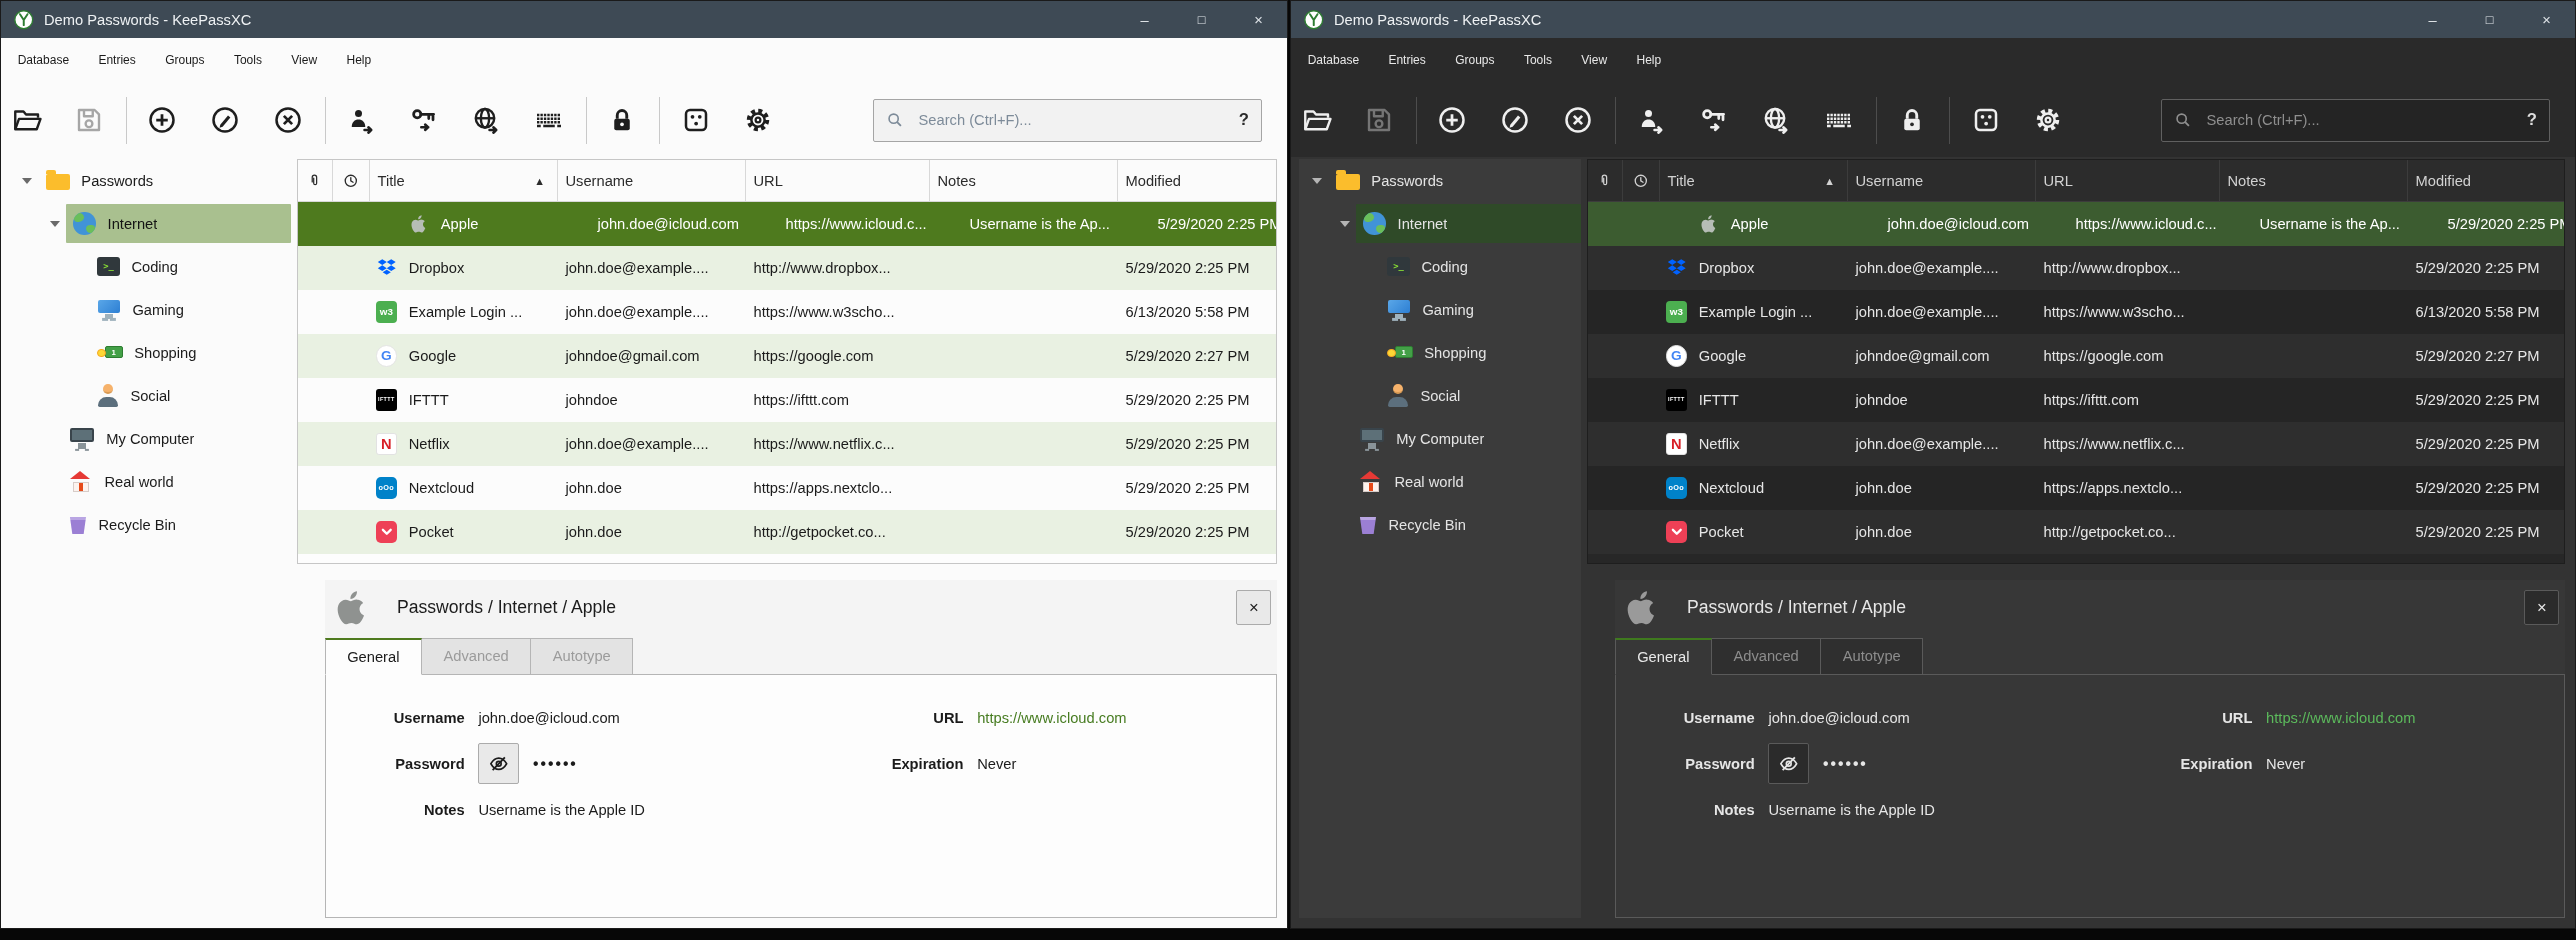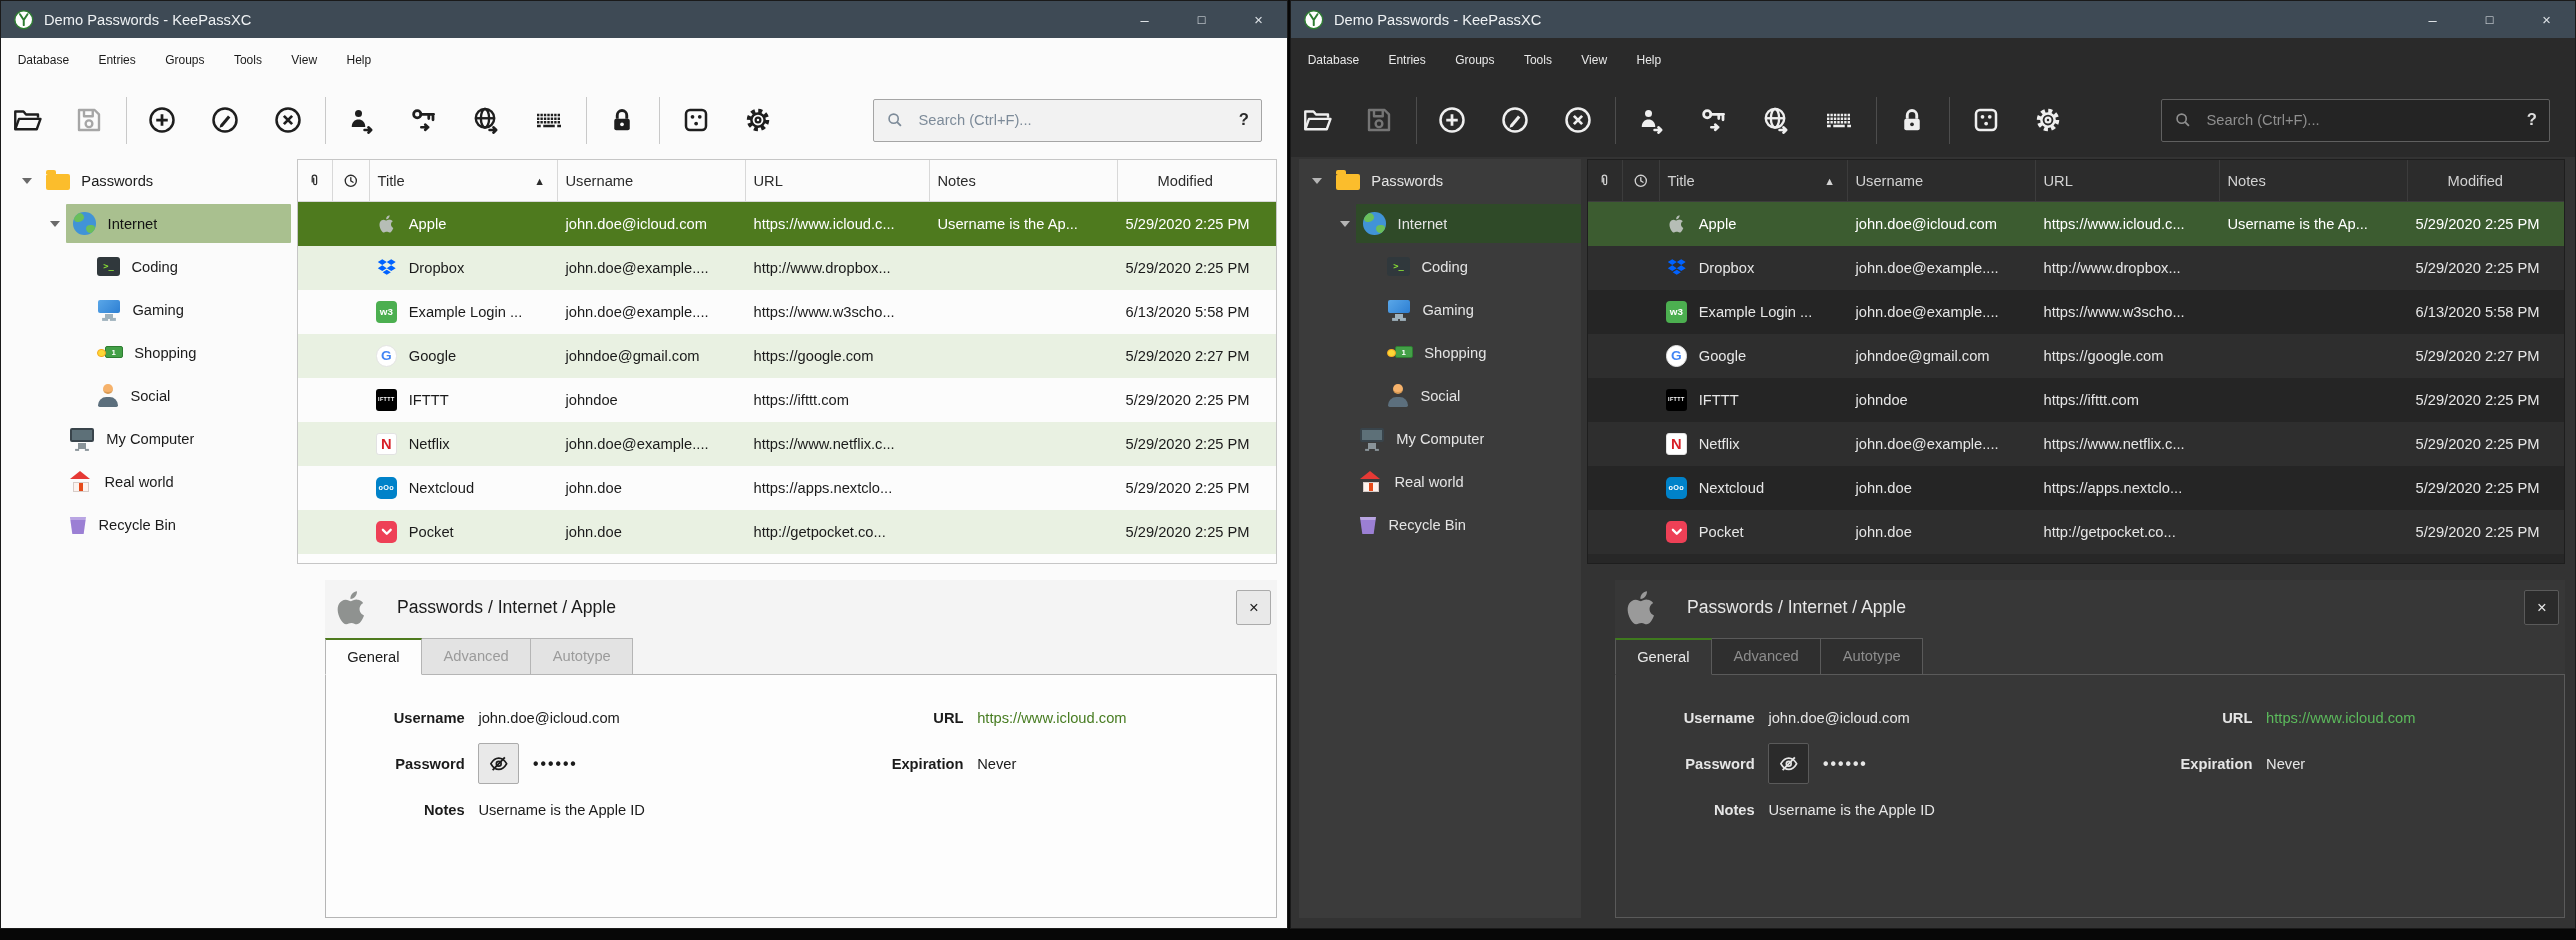--- a/index.html
+++ b/index.html
@@ -134,29 +134,29 @@
     clip-path:polygon(4% 0,96% 0,82% 100%,18% 100%);margin-top:2px;}
 
   
   .entry-table{border:1px solid var(--tbl-border);background:var(--tbl-bg);height:405px;
     flex:none;overflow:hidden;box-sizing:border-box;}
   .thead{display:grid;grid-template-columns:35px 37px 188px 188px 184px 188px 1fr;
     height:41px;background:var(--head-bg);color:var(--head-fg);
     border-bottom:1px solid var(--head-line);}
   .hcell{display:flex;align-items:center;border-right:1px solid var(--head-line);
     padding-left:7.8px;font-size:14.7px;overflow:hidden;white-space:nowrap;box-sizing:border-box;}
-  .hcell:last-child{border-right:none;margin-left:32px;}
+  .hcell:last-child{border-right:none;}
   .hcell.icon-col{justify-content:center;padding-left:0;}
   .hcell .hico{width:17.6px;height:17.6px;display:flex;}
   .hcell .hico svg{width:17.6px;height:17.6px;}
   .sort-ind{margin-left:auto;margin-right:11.7px;font-size:10.8px;color:var(--head-fg);}
   .trow{display:grid;grid-template-columns:35px 37px 188px 188px 184px 188px 1fr;height:44px;
     color:var(--row-fg);font-size:14.7px;}
   .trow.odd{background:var(--row-a);} .trow.even{background:var(--row-b);}
-  .trow.selected{background:var(--row-sel-bg);color:var(--row-sel-fg);}
+  .trow.selected{background:var(--row-sel-bg);color:var(--row-sel-fg);padding-left:32px;}
   .tcell{display:flex;align-items:center;overflow:hidden;white-space:nowrap;padding-left:7.8px;
     box-sizing:border-box;}
   .tcell.c-title{gap:11.7px;padding-left:5.9px;}
 
   .bicon{width:21.5px;height:21.5px;display:flex;align-items:center;justify-content:center;
     flex:none;box-sizing:border-box;}
   .bicon svg{width:21.5px;height:21.5px;}
   .b-apple{color:#b6bdb6;}
   .b-w3{background:#4caf50;border-radius:3.9px;color:#fff;font:800 9.8px/1 "Liberation Sans",sans-serif;}
   .b-google{background:#fff;border:1px solid #e4e4e4;border-radius:50%;color:#4285f4;

